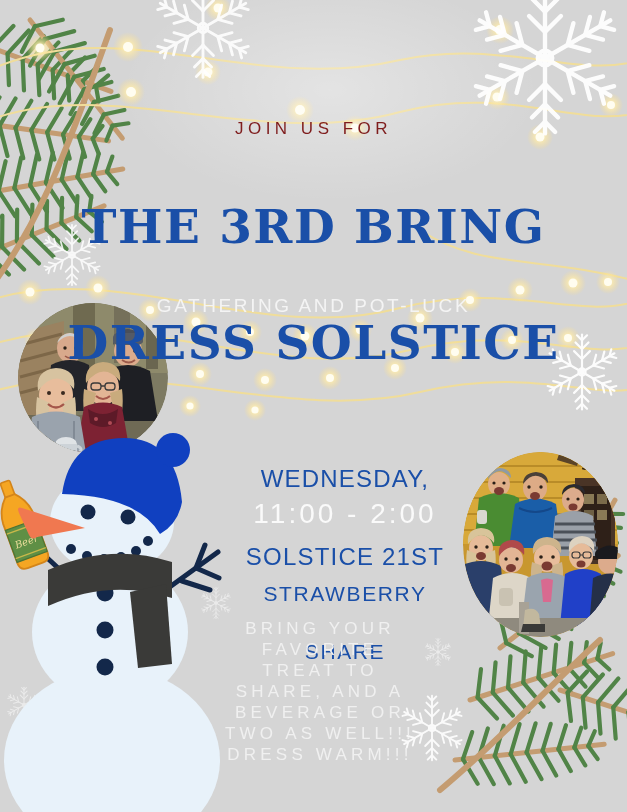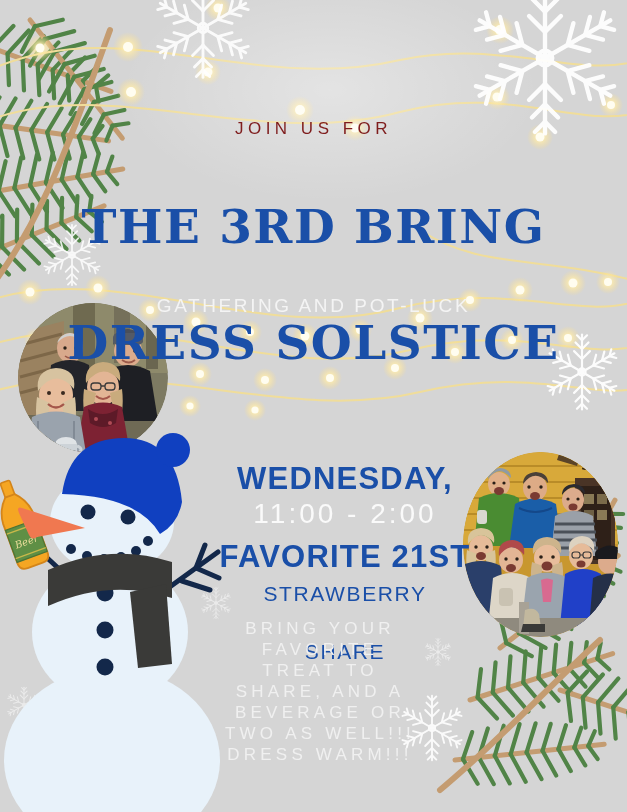--- a/index.html
+++ b/index.html
@@ -38,21 +38,21 @@
     letter-spacing:1.5px;
   }
   #subtitle{
     left:0;right:0;top:281px;
     color:#f4f4f4;
     font-size:19px;letter-spacing:2.6px;margin-top:14px;
   }
   #dateline{
     left:150px;width:390px;top:420px;
     color:#1a4fa8;
-    font-size:31px;line-height:39px;letter-spacing:1.2px;font-weight:700;
+    font-size:24px;line-height:39px;letter-spacing:1.2px;font-weight:400;
   }
   #timeline{
     left:150px;width:390px;top:498px;
     color:#fafafa;
     font-size:28px;letter-spacing:3px;
   }
   #venue{
     left:180px;width:330px;top:550px;
     color:#1a4fa8;
     font-size:21px;line-height:29px;letter-spacing:1.6px;text-align:center;
@@ -542,21 +542,21 @@
 
   <div class="txt" id="title">
     <div>THE 3RD BRING</div>
     <div>DRESS SOLSTICE</div>
   </div>
 
   <div class="txt" id="subtitle">GATHERING AND POT-LUCK</div>
 
   <div class="txt" id="dateline">
     <div>WEDNESDAY,</div>
-    <div>FAVORITE 21ST</div>
+    <div>SOLSTICE 21ST</div>
   </div>
 
   <div class="txt" id="timeline">11:00 - 2:00</div>
 
   <div class="txt" id="venue">
     <div>STRAWBERRY</div>
     <div>SHARE</div>
   </div>
 
   <div class="txt" id="body">BRING YOUR

